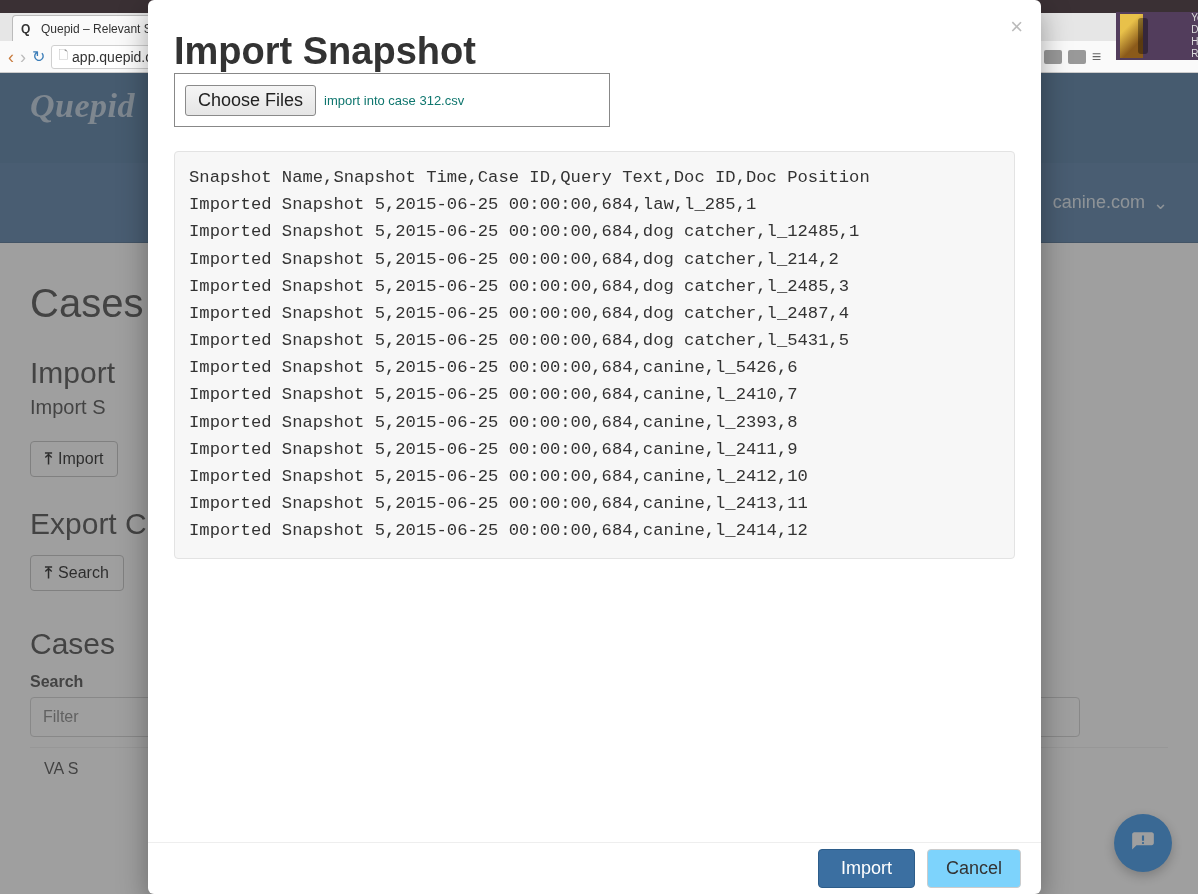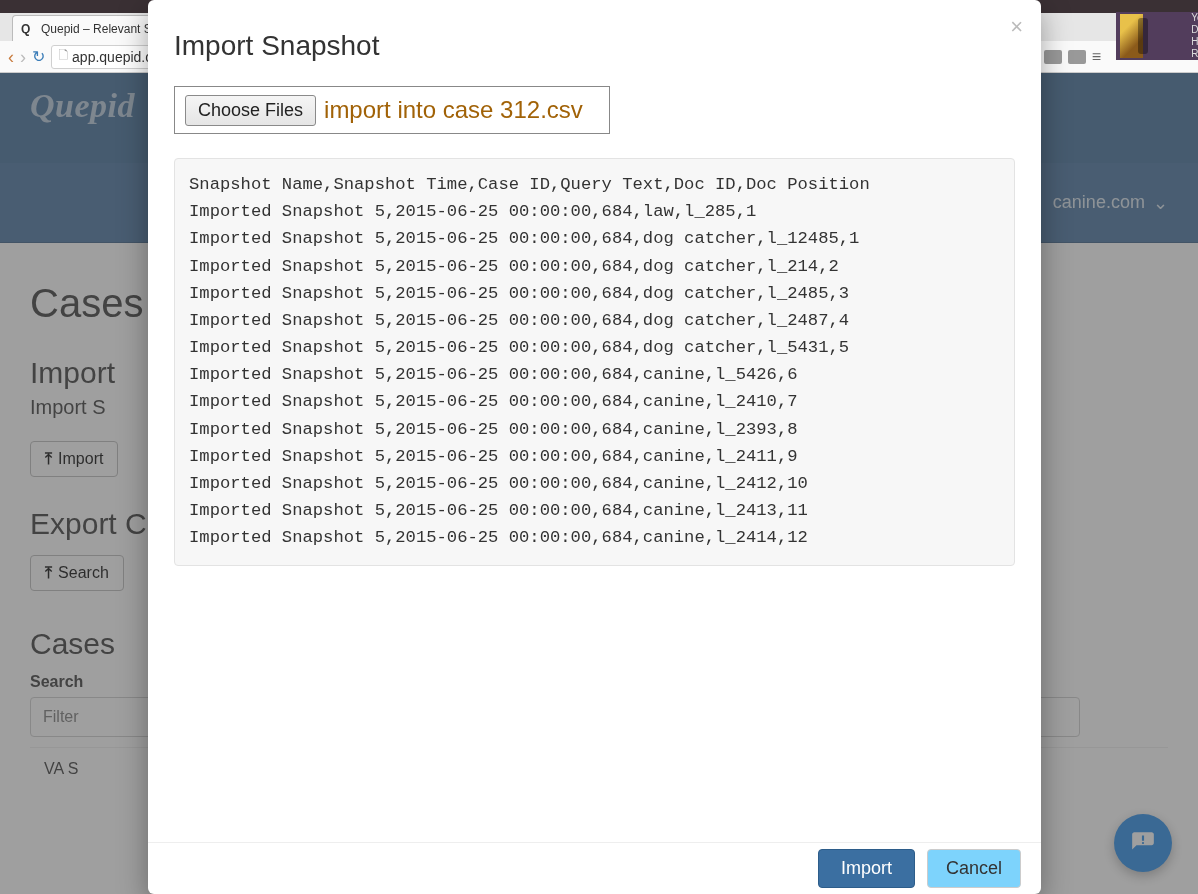--- a/index.html
+++ b/index.html
@@ -152,32 +152,32 @@
       background:#fff;
       border-radius: 6px;
       box-shadow: 0 10px 30px rgba(0,0,0,.35);
       z-index: 10;
       padding: 0;
     }
     .modal-close {
       position:absolute; top: 14px; right: 18px; color:#bbb; font-size:22px; cursor:pointer;
     }
     .modal-body { padding: 22px 26px 0 26px; }
-    .modal-title { font-size: 28px; color:#333; font-weight:400; margin-bottom: 24px; margin-top: 8px;}
+    .modal-title { font-size: 38px; color:#333; font-weight:700; margin-top: 8px;}
     .file-label { font-size:18px; margin-bottom:12px; color:#333;}
     .file-row {
-      border: 1px solid #888; height: 48px; width: 436px;
+      border: 1px solid #888; height: 54px; width: 436px;
       padding: 8px 10px; display:flex; align-items:center; margin-bottom: 24px;
     }
     .choose-btn {
       background: linear-gradient(#f5f5f5,#e5e5e5);
       border:1px solid #8a8a8a; border-radius:3px;
       padding: 4px 12px; font-size:18px; color:#222; margin-right:8px;
     }
-    .file-name { font-size:24px; color:#a16207; }
+    .file-name { font-size:13px; color:#0f766e; }
     .csv-head { font-size: 34px; color:#333; font-weight:500; margin-bottom: 12px;}
     .csv-box {
       background:#f7f7f7; border:1px solid #e3e3e3; border-radius:4px;
       padding: 12px 14px;
       font-family: "Courier New", Courier, monospace;
       font-size: 17.2px;
       line-height: 1.58;
       color:#333;
       white-space: pre;
       overflow:auto;

